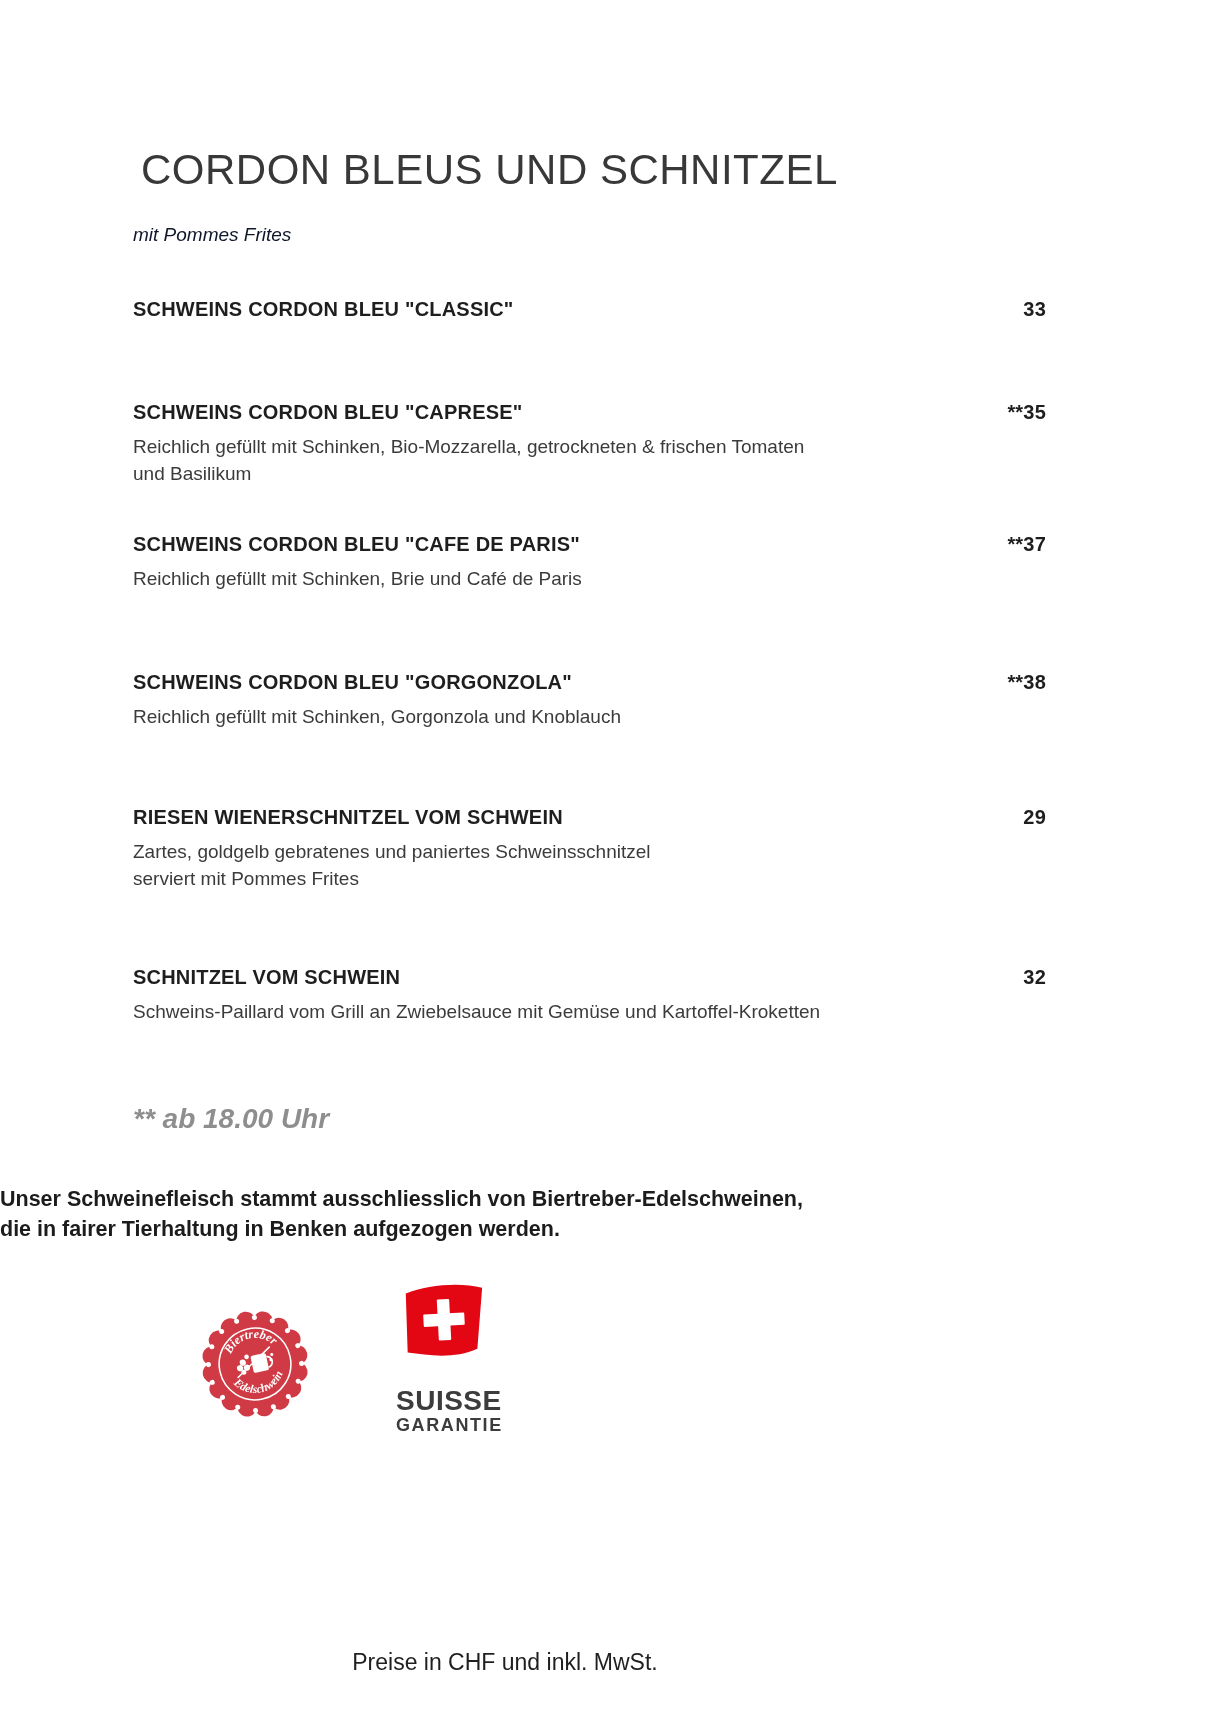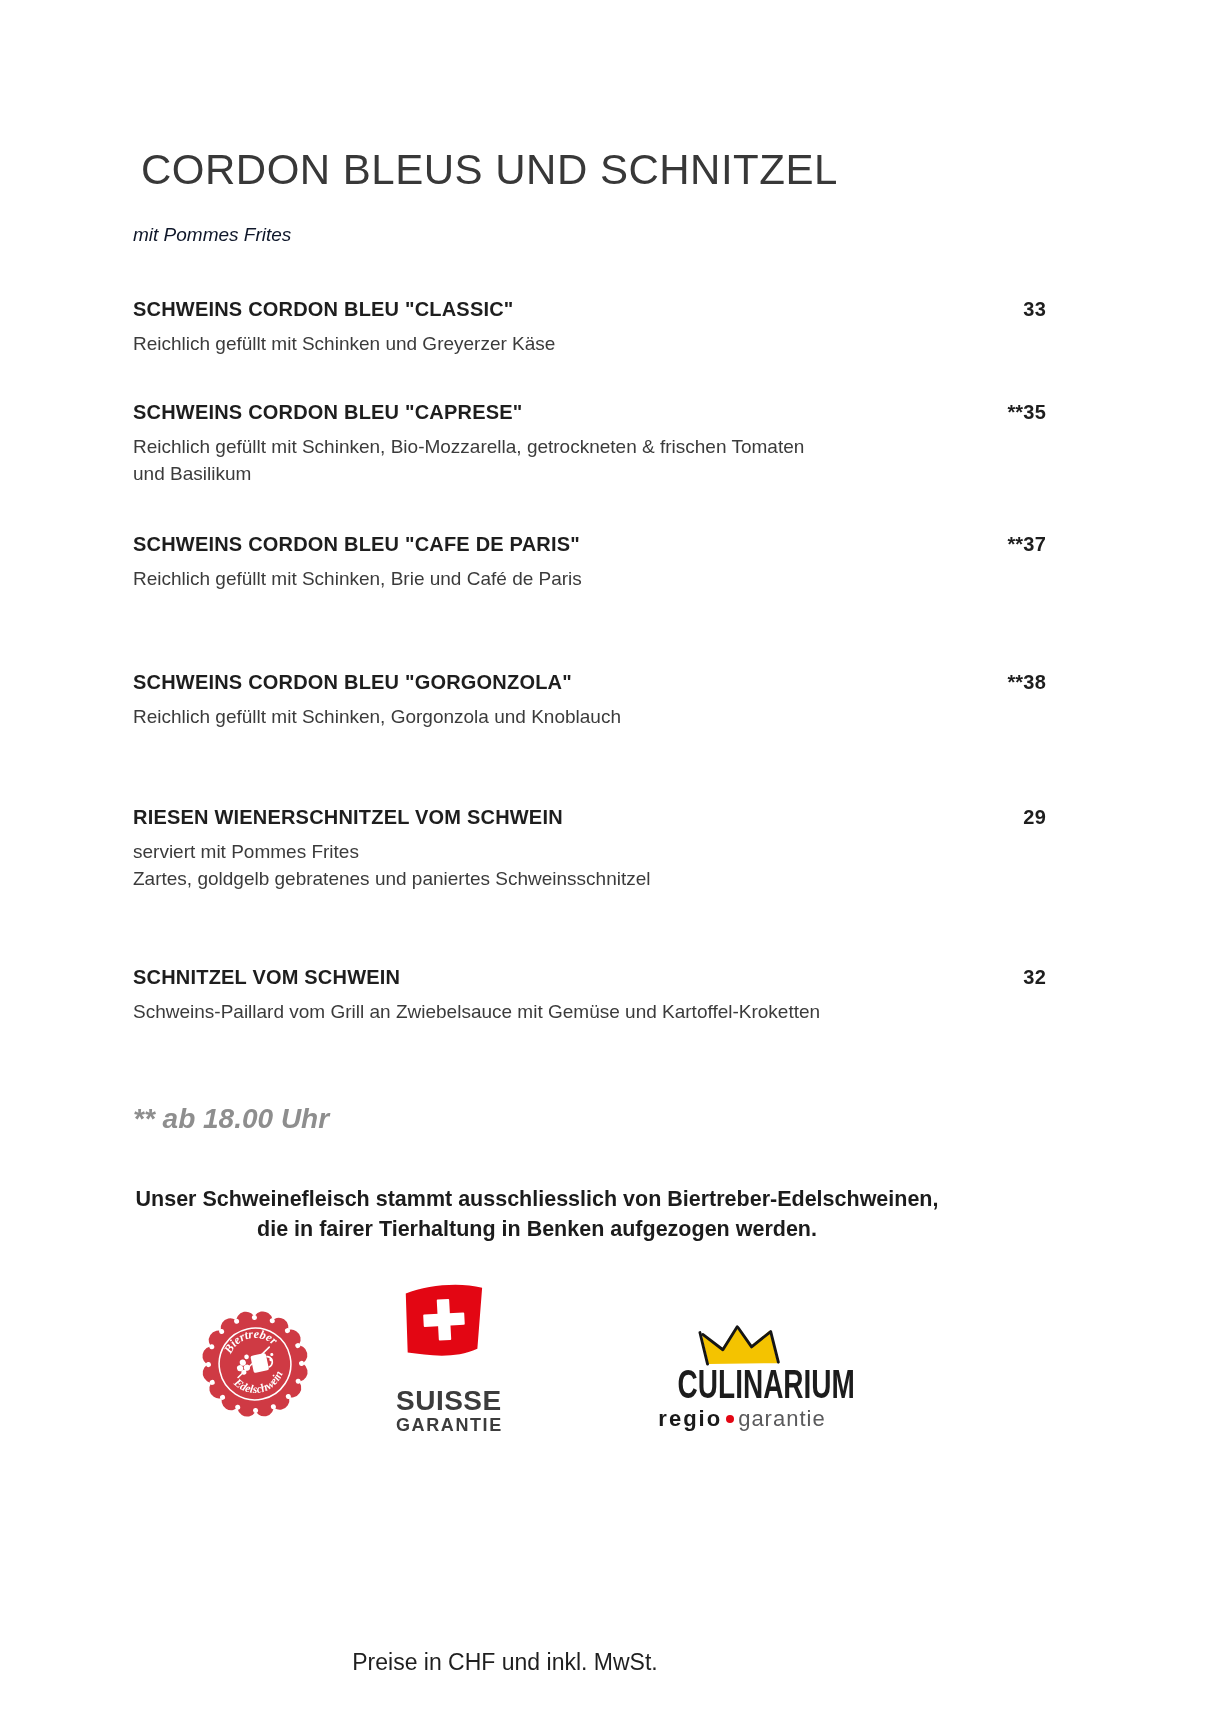--- a/index.html
+++ b/index.html
@@ -26,21 +26,21 @@
     white-space:nowrap;
   }
   .item-desc { margin-top:9px; font-size:19px; color:#3b3b3b; line-height:27px; white-space:nowrap; }
   .i1 { top:298px; } .i2 { top:401px; } .i3 { top:533px; }
   .i4 { top:671px; } .i5 { top:806px; } .i6 { top:966px; }
   .footnote {
     position:absolute; left:133px; top:1103px;
     font-size:28px; font-style:italic; font-weight:600; color:#8e8e8e; white-space:nowrap;
   }
   .statement {
-    position:absolute; left:0; top:1184px; width:1074px; text-align:center;
+    position:absolute; left:0; top:1184px; width:1074px; 
     font-size:21.5px; font-weight:700; color:#1c1c1c; line-height:30px;
   }
   
   .logo-badge { position:absolute; left:192px; top:1298px; width:126px; height:132px; }
   .logo-suisse { position:absolute; left:396px; top:1281px; width:100px; text-align:left; }
   .suisse-flag { display:block; width:90px; height:84px; margin-left:2px; }
   .suisse-line1 { margin-top:24px; font-size:28px; font-weight:700; letter-spacing:0.5px; color:#3c3c3c; line-height:24px; }
   .suisse-line2 { margin-top:3px; font-size:18px; font-weight:600; letter-spacing:1.6px; color:#3c3c3c; line-height:18px; }
   .logo-culinarium { position:absolute; left:650px; top:1322px; width:184px; text-align:center; }
   .culinarium-crown { display:block; width:96px; height:44px; margin:0 auto; }
@@ -64,23 +64,20 @@
 <div class="page">
 
   <div class="section-title">CORDON BLEUS UND SCHNITZEL</div>
   <div class="section-subtitle">mit Pommes Frites</div>
 
   <div class="item i1">
     <div class="item-head">
       <span>SCHWEINS CORDON BLEU "CLASSIC"</span>
       <span>33</span>
     </div>
-    <div class="item-desc">
-      <div>Reichlich gefüllt mit Schinken und Greyerzer Käse</div>
-    </div>
   </div>
 
   <div class="item i2">
     <div class="item-head">
       <span>SCHWEINS CORDON BLEU "CAPRESE"</span>
       <span>**35</span>
     </div>
     <div class="item-desc">
       <div>Reichlich gefüllt mit Schinken, Bio-Mozzarella, getrockneten &amp; frischen Tomaten</div>
       <div>und Basilikum</div>
@@ -106,22 +103,22 @@
       <div>Reichlich gefüllt mit Schinken, Gorgonzola und Knoblauch</div>
     </div>
   </div>
 
   <div class="item i5">
     <div class="item-head">
       <span>RIESEN WIENERSCHNITZEL VOM SCHWEIN</span>
       <span>29</span>
     </div>
     <div class="item-desc">
+      <div>Zartes, goldgelb gebratenes und paniertes Schweinsschnitzel</div>
       <div>serviert mit Pommes Frites</div>
-      <div>Zartes, goldgelb gebratenes und paniertes Schweinsschnitzel</div>
     </div>
   </div>
 
   <div class="item i6">
     <div class="item-head">
       <span>SCHNITZEL VOM SCHWEIN</span>
       <span>32</span>
     </div>
     <div class="item-desc">
       <div>Schweins-Paillard vom Grill an Zwiebelsauce mit Gemüse und Kartoffel-Kroketten</div>
@@ -205,32 +202,16 @@
       <path d="M7,13 C30,4 63,1 87,7 L82,71 C58,82 31,78 9,75 Z" fill="#e30613"></path>
       <g transform="rotate(-3 47 40)" fill="#ffffff">
         <rect x="40.5" y="19" width="13" height="43" rx="1"></rect>
         <rect x="25.5" y="34" width="43" height="13" rx="1"></rect>
       </g>
     </svg>
     <div class="suisse-line1">SUISSE</div>
     <div class="suisse-line2">GARANTIE</div>
   </div>
 
-  <div class="logo-culinarium">
-    <svg class="culinarium-crown" viewBox="0 0 96 46" aria-hidden="true">
-      <path d="M13,44 L6,13 L27,28 L42,5 L57,25 L77,9 L85,43 Z" fill="#f4c300"></path>
-      <g stroke="#151515" stroke-width="3" fill="none" stroke-linecap="round" stroke-linejoin="round">
-        <path d="M4,11 L12,44"></path>
-        <path d="M7,13 L28,29 L43,5"></path>
-        <path d="M44,6 L58,26 L78,10 L86,42"></path>
-      </g>
-    </svg>
-    <div class="culinarium-name">CULINARIUM</div>
-    <div class="culinarium-sub">
-      <span class="regio">regio</span>
-      <span class="dot"></span>
-      <span class="garantie">garantie</span>
-    </div>
-  </div>
 
   <div class="footer-note">Preise in CHF und inkl. MwSt.</div>
 
 </div>
 
 </body></html>

